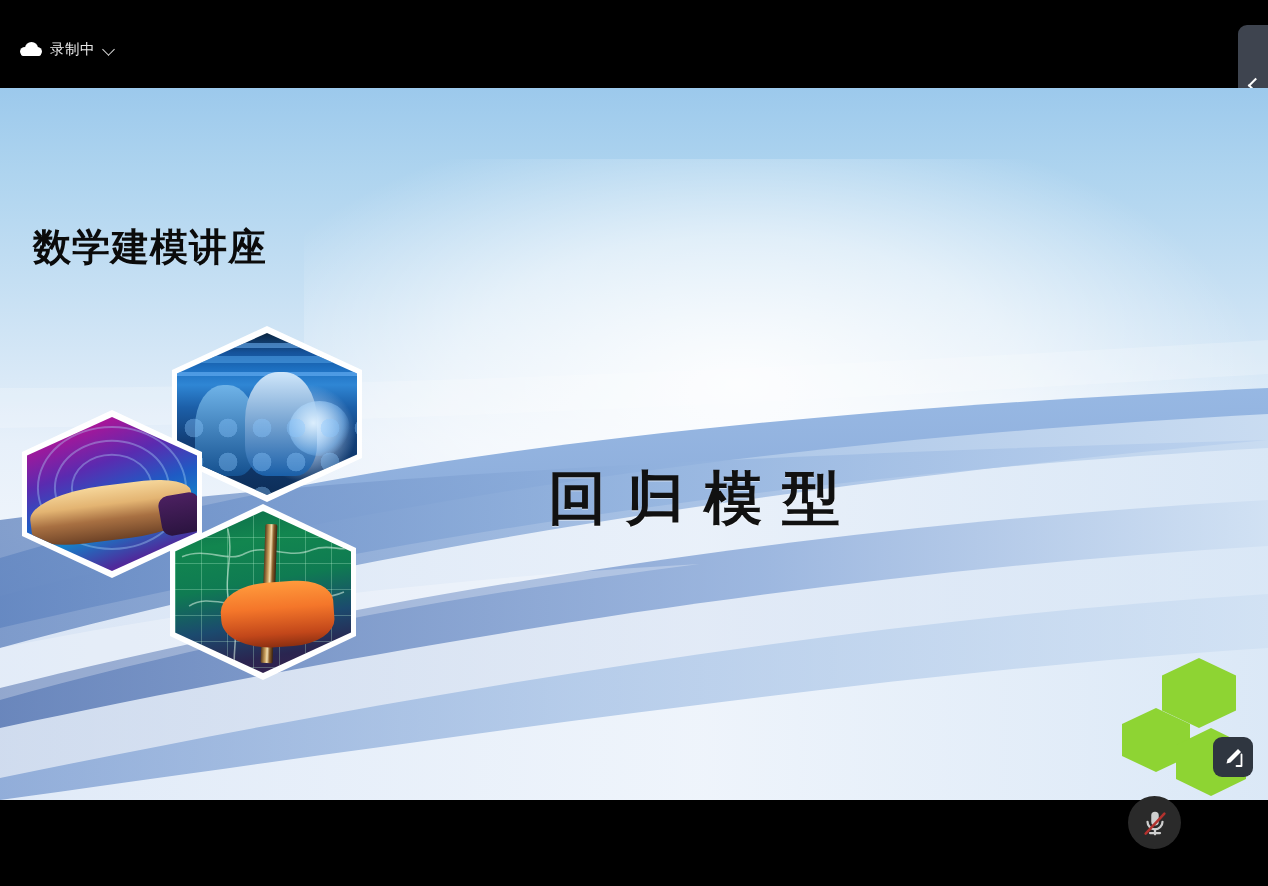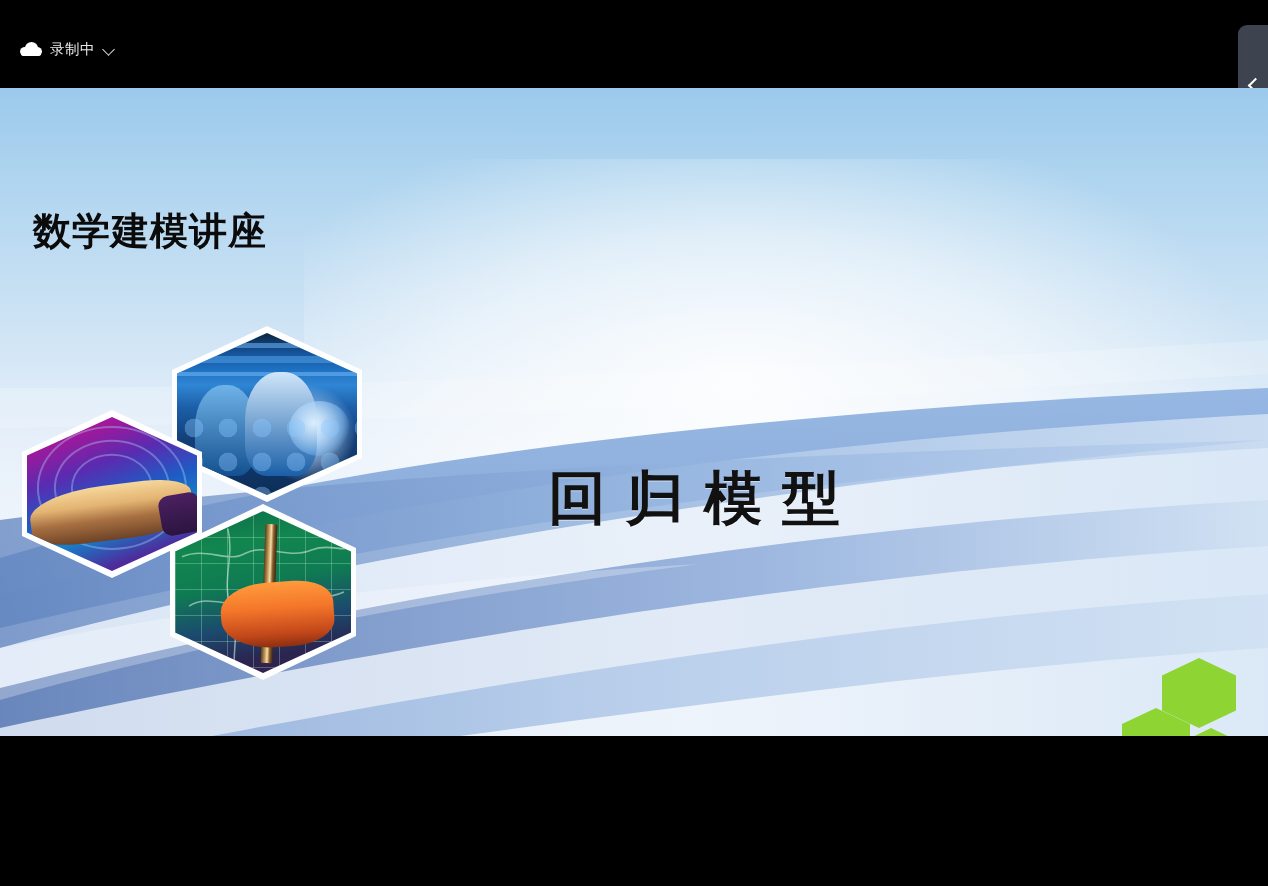--- a/index.html
+++ b/index.html
@@ -1,17 +1,17 @@
 <!DOCTYPE html>
 <html><head>
 <meta charset="utf-8">
 <style>
   html,body{margin:0;padding:0;background:#000;}
   body{width:1268px;height:886px;overflow:hidden;font-family:"Liberation Sans","DejaVu Sans",sans-serif;}
-  #app{position:relative;width:1268px;height:736px;background:#000;overflow:hidden;}
+  #app{position:relative;width:1268px;height:886px;background:#000;overflow:hidden;}
 
   
   .topbar{position:absolute;left:0;top:0;width:1268px;height:88px;background:#000;}
   .rec{position:absolute;left:20px;top:36px;display:flex;align-items:center;gap:8px;height:26px;cursor:pointer;}
   .cloud-ico{position:relative;width:22px;height:14px;}
   .cloud-ico .b{position:absolute;background:#fff;border-radius:50%;}
   .cloud-ico .b1{left:0;top:5px;width:10px;height:9px;}
   .cloud-ico .b2{left:5px;top:0px;width:13px;height:12px;}
   .cloud-ico .b3{left:12px;top:5px;width:10px;height:9px;}
   .cloud-ico .bar{position:absolute;left:1px;top:9px;width:20px;height:5px;background:#fff;border-radius:3px;}
@@ -30,21 +30,21 @@
 
   .slide-inner{position:absolute;inset:0;}
 
   
   .glow{position:absolute;left:24%;top:10%;width:76%;height:70%;
         background:radial-gradient(ellipse at 45% 45%, rgba(255,255,255,.92) 0%, rgba(255,255,255,.55) 38%, rgba(255,255,255,0) 70%);}
 
   
   .waves{position:absolute;left:0;top:0;width:1268px;height:712px;}
 
-  .slide-title{position:absolute;left:33px;top:118px;font-size:38px;font-weight:bold;color:#0b0b0b;
+  .slide-title{position:absolute;left:33px;top:134px;font-size:38px;font-weight:bold;color:#0b0b0b;
                letter-spacing:1px;font-family:Liberation Serif, serif;}
 
   .main-title{position:absolute;left:548px;top:372px;font-size:58px;color:#111;font-weight:bold;
               letter-spacing:20px;font-family:"DejaVu Serif","Liberation Serif",serif;
               text-shadow:0 1px 0 rgba(255,255,255,.5);text-align:center;}
 
   
   .hexwrap{position:absolute;}
   .hex{position:relative;width:100%;height:100%;
        -webkit-clip-path:polygon(50% 0%,100% 25%,100% 75%,50% 100%,0% 75%,0% 25%);

